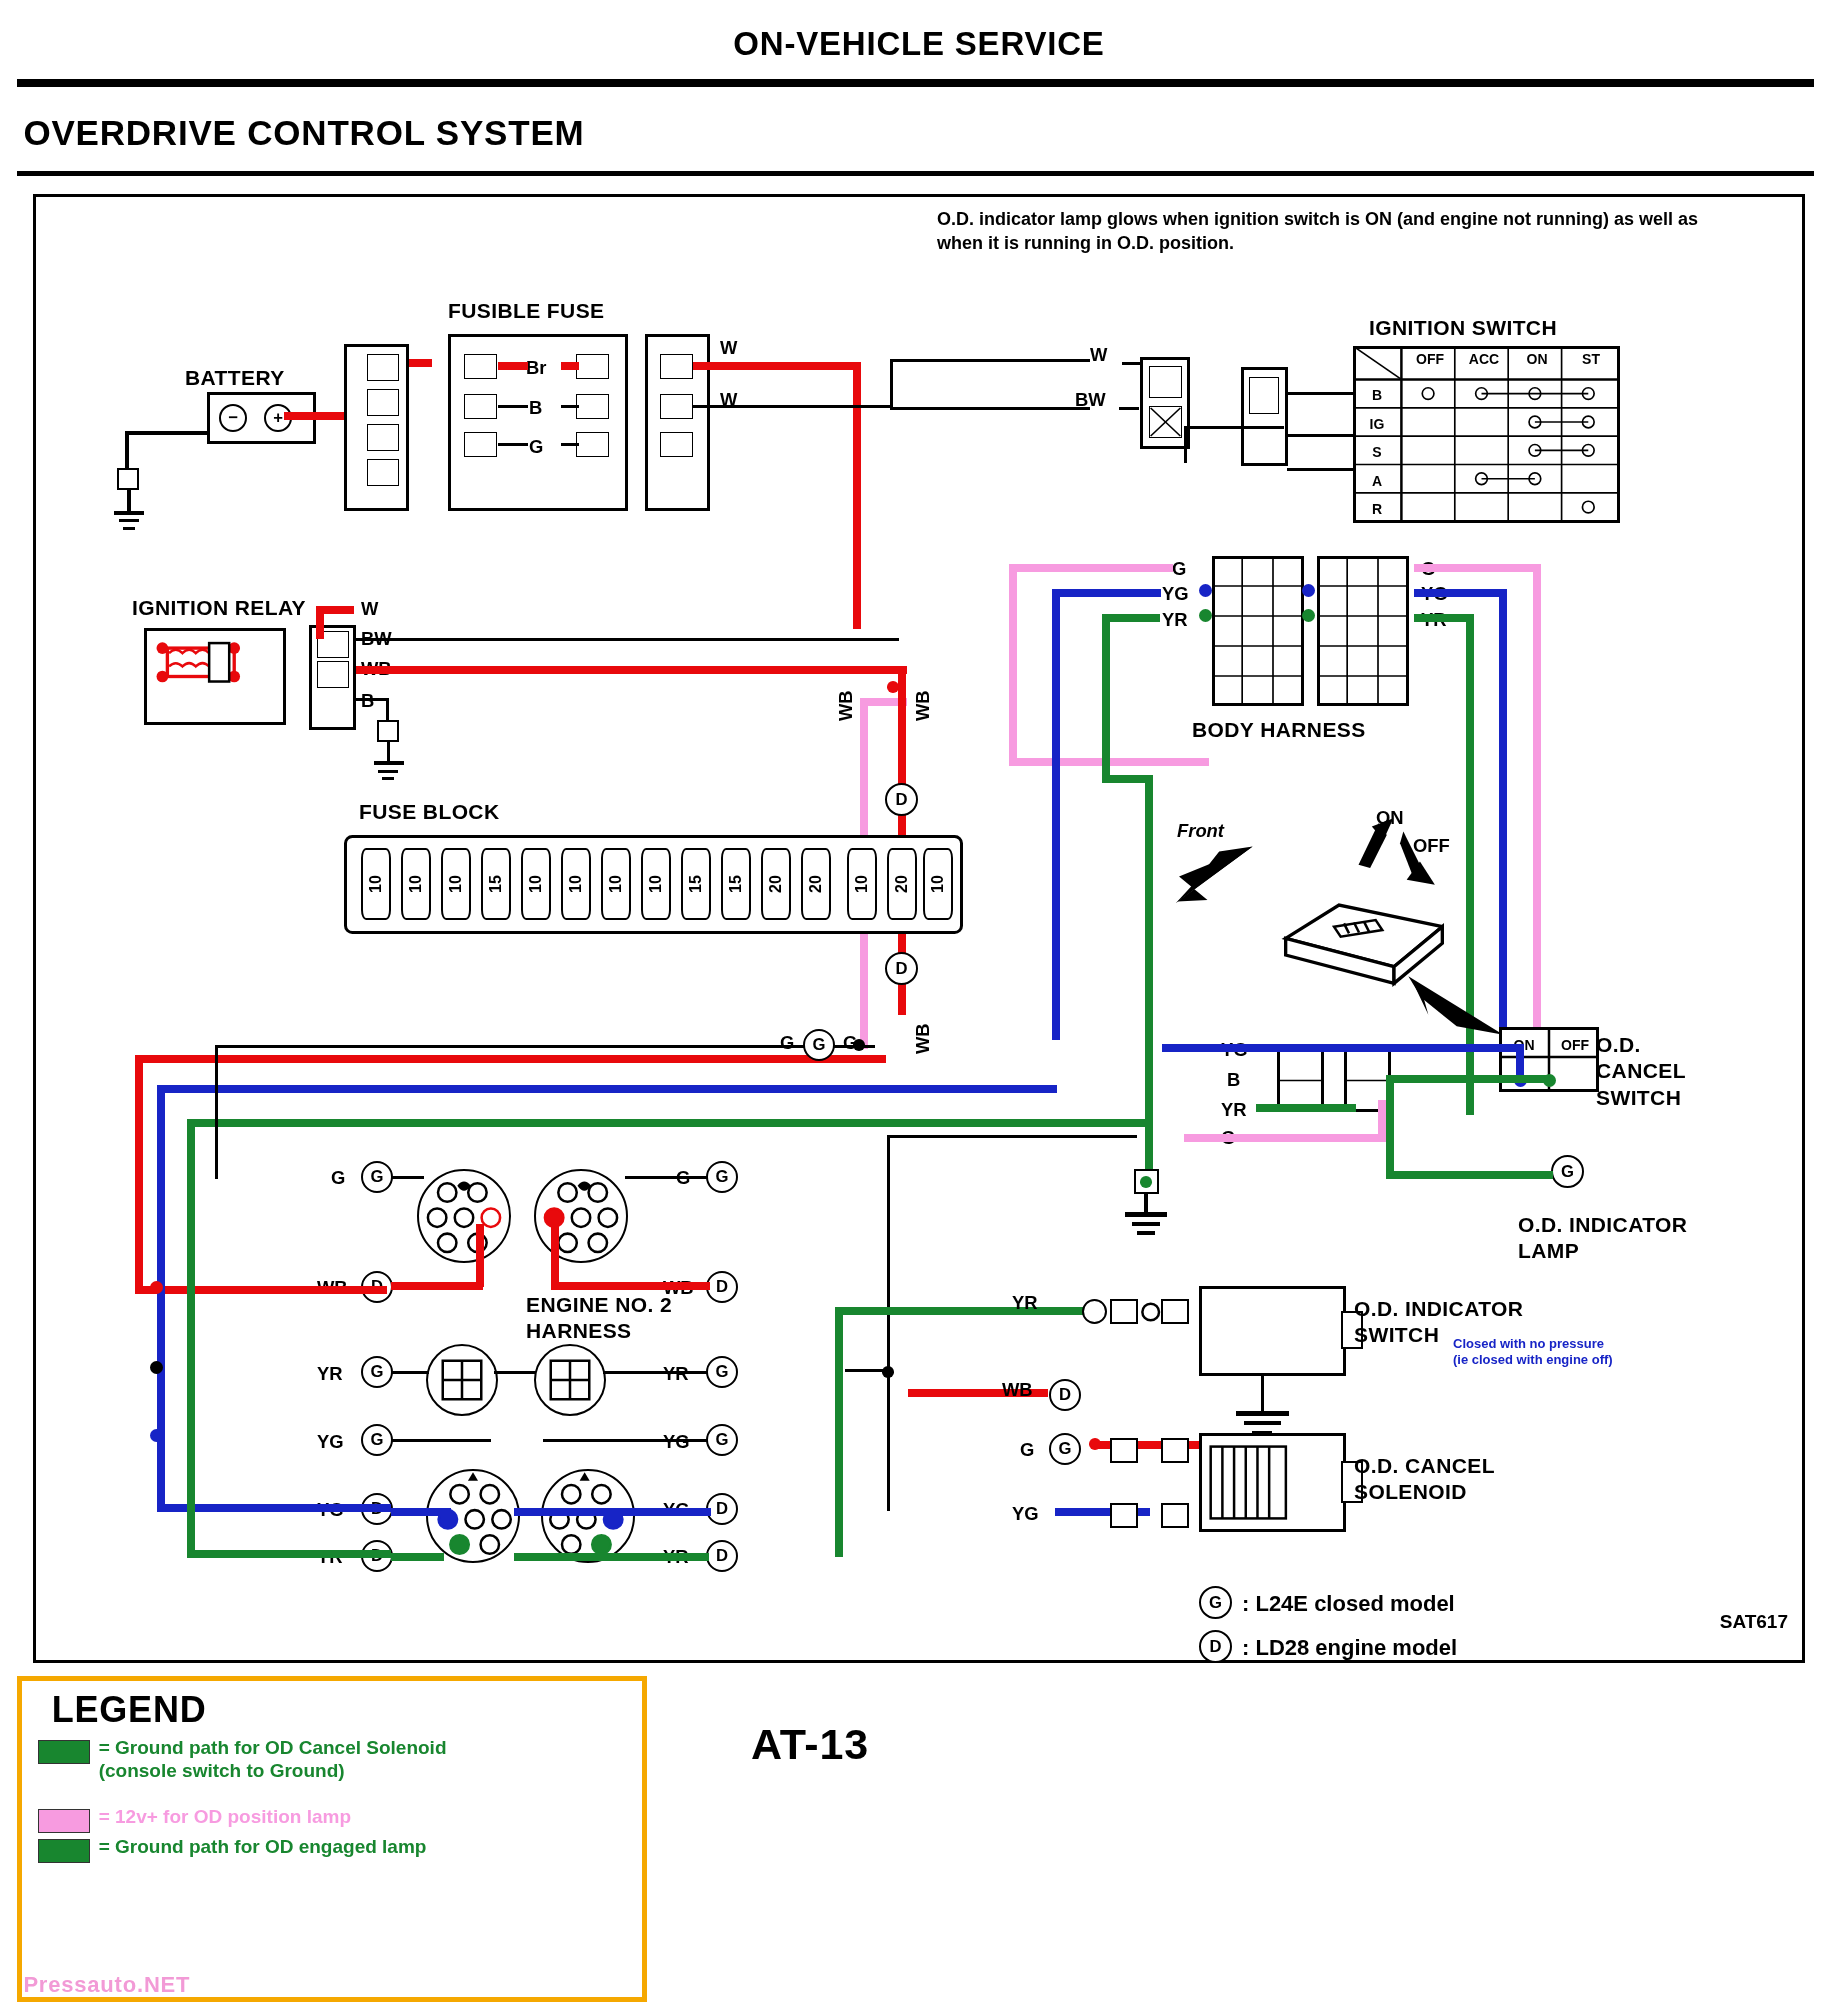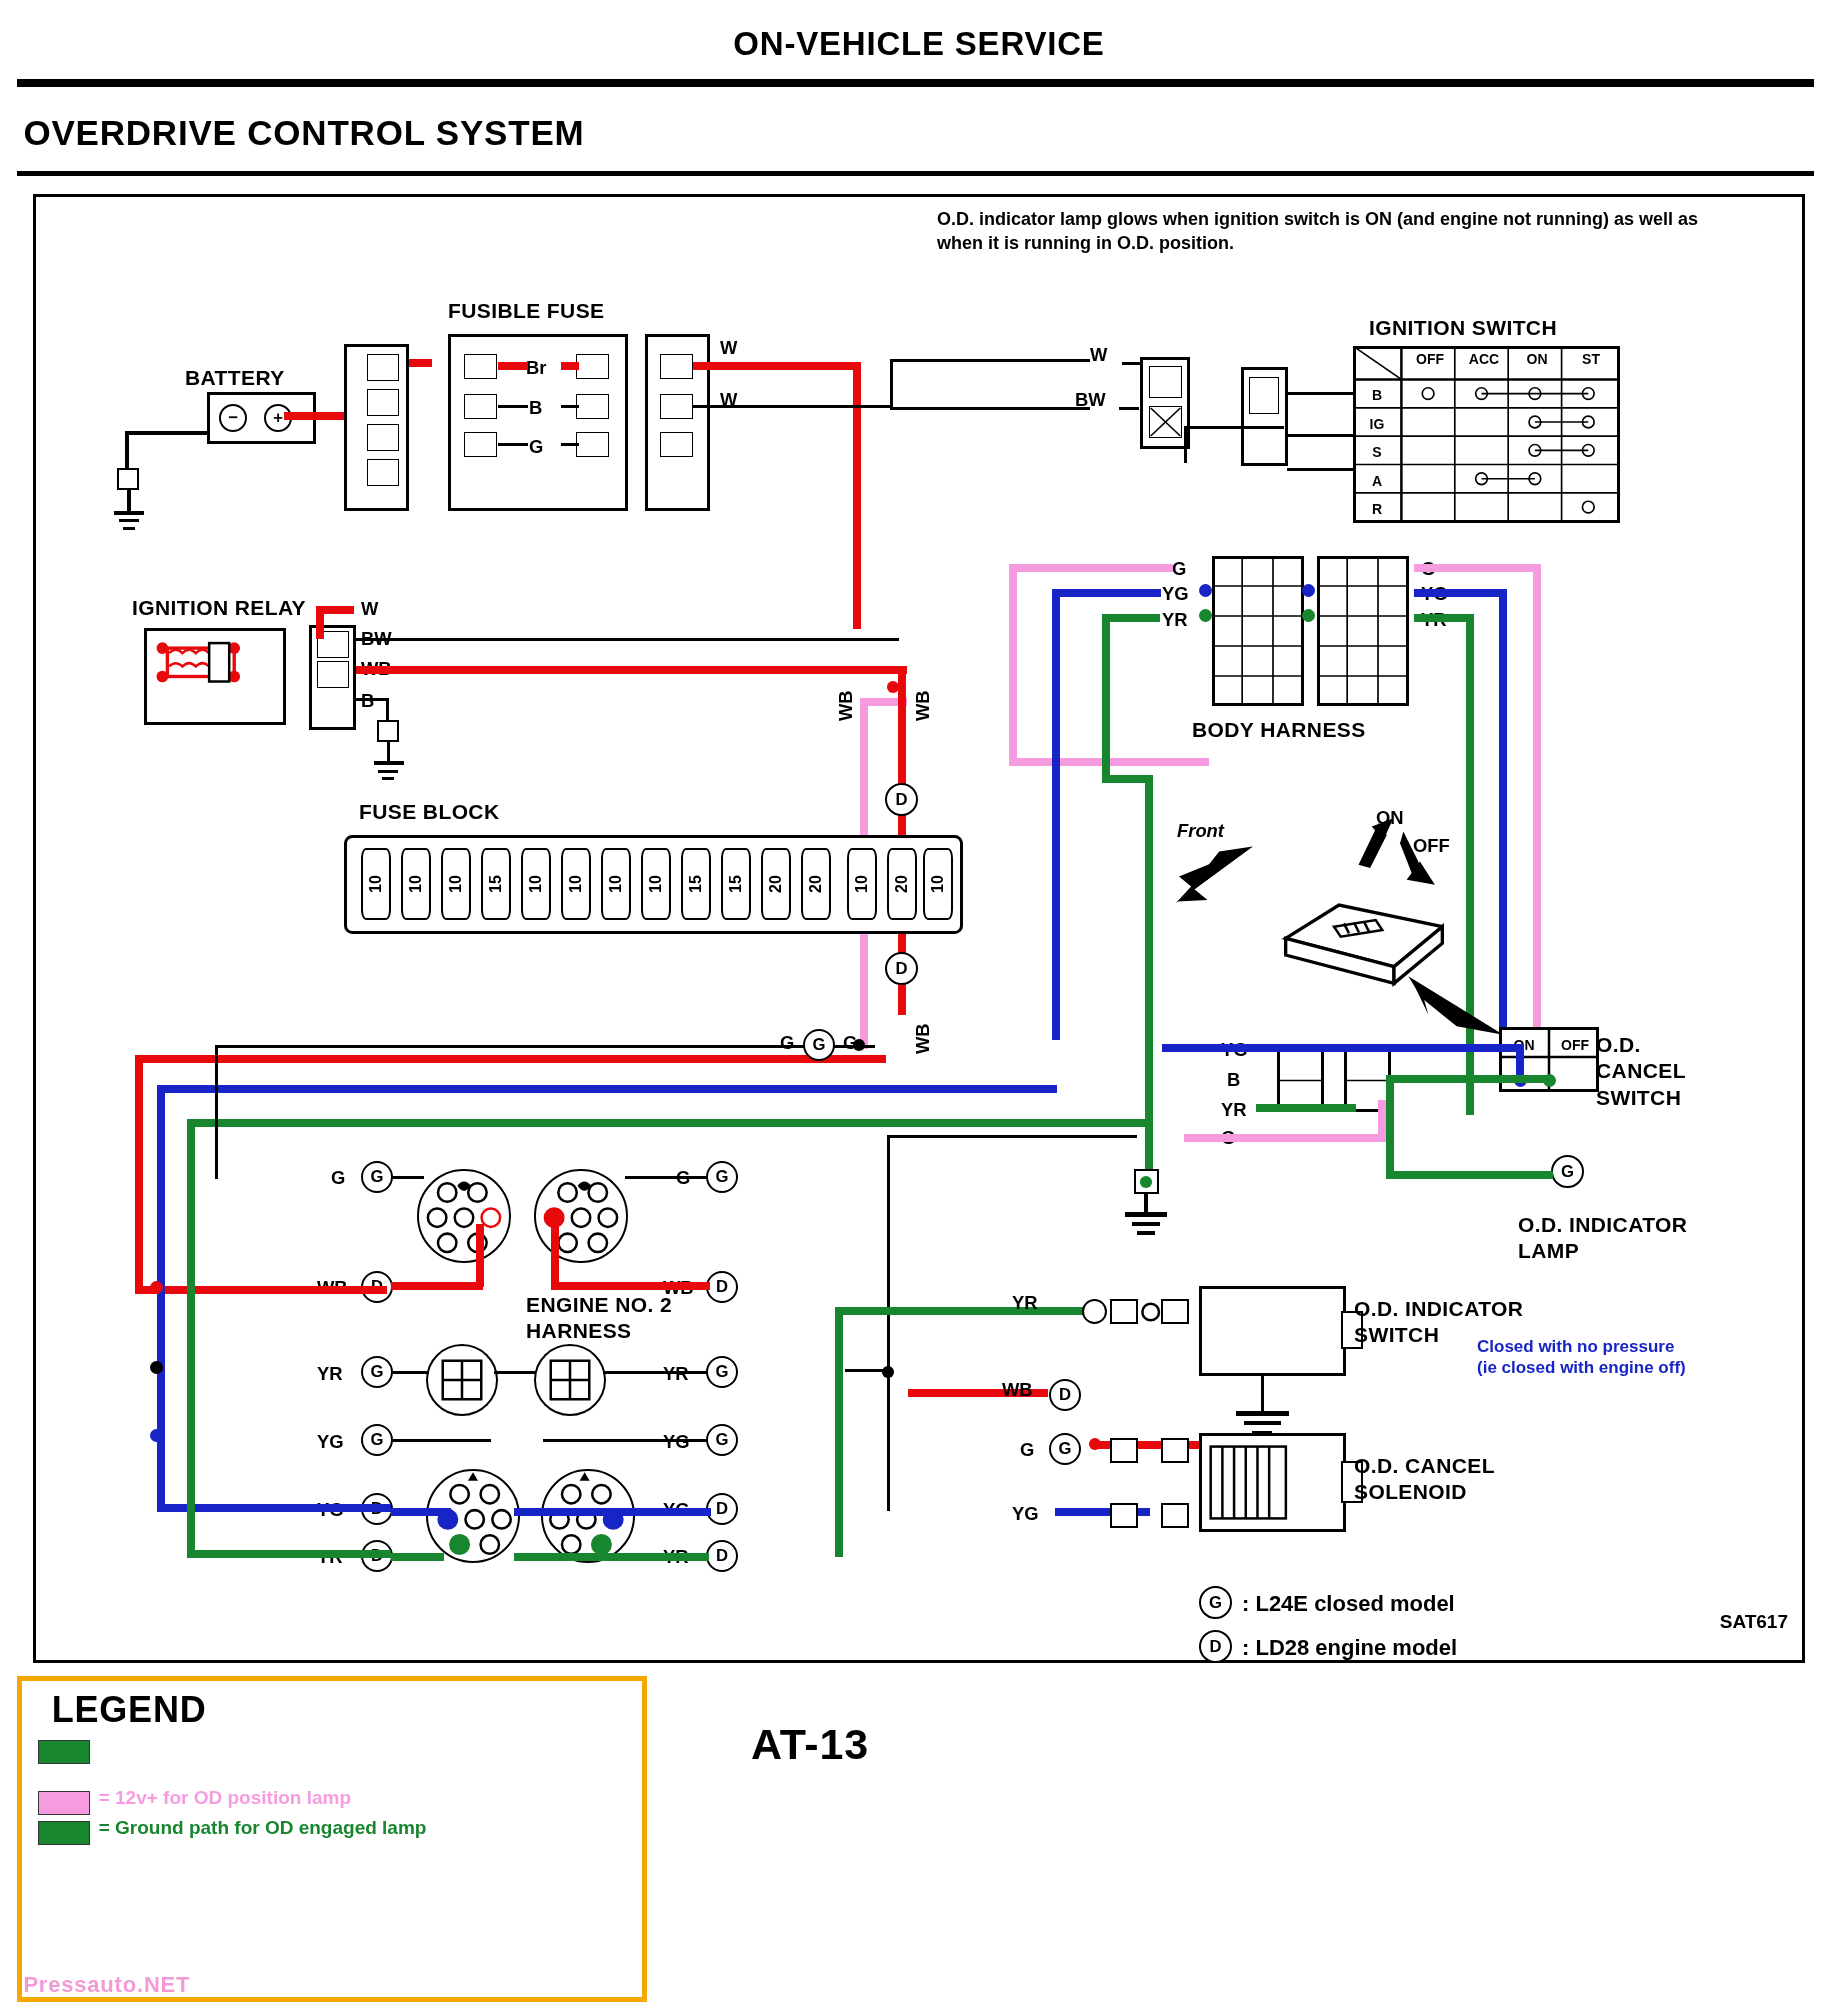--- a/index.html
+++ b/index.html
@@ -590,21 +590,21 @@
 </div>
 
 <div class="boxth" style="left:1199px;top:1286px;width:147px;height:90px;"></div>
 <div class="box" style="left:1341px;top:1311px;width:22px;height:38px;"></div>
 <div class="w blk" style="left:1261px;top:1373px;width:3.3px;height:40px;"></div>
 <div class="w blk" style="left:1236px;top:1411px;width:53px;height:5px;"></div>
 <div class="w blk" style="left:1244px;top:1421px;width:37px;height:4.2px;"></div>
 <div class="w blk" style="left:1252px;top:1431px;width:20px;height:4.2px;"></div>
 <div class="abs lbl" style="left:1354px;top:1296px;width:250px;white-space:pre-line;line-height:1.25;">O.D. INDICATOR
 SWITCH</div>
-<div class="abs" style="left:1453px;top:1336px;width:351px;white-space:pre-line;font-size:17px;font-weight:bold;color:#1724c6;line-height:1.25;margin-left:24px;">Closed with no pressure
+<div class="abs" style="left:1453px;top:1336px;width:351px;white-space:pre-line;font-size:13px;font-weight:bold;color:#1724c6;line-height:1.25;">Closed with no pressure
 (ie closed with engine off)</div>
 
 <div class="boxth" style="left:1199px;top:1433px;width:147px;height:99px;"></div>
 <div class="abs" style="left:1199px;top:1433px;">
   <svg width="147" height="99" viewBox="0 0 176 118">
     <rect x="14" y="16" width="90" height="86" fill="none" stroke="#000" stroke-width="3"></rect>
     <line x1="28" y1="16" x2="28" y2="102" stroke="#000" stroke-width="3"></line>
     <line x1="42" y1="16" x2="42" y2="102" stroke="#000" stroke-width="3"></line>
     <line x1="56" y1="16" x2="56" y2="102" stroke="#000" stroke-width="3"></line>
     <line x1="70" y1="16" x2="70" y2="102" stroke="#000" stroke-width="3"></line>
@@ -622,20 +622,22 @@
 
 <div class="abs" id="sat">SAT617</div>
 
 <div class="abs" id="legend">
   <div style="padding:8.3px 0 0 30px;">
     <div id="legend-title">LEGEND</div>
   </div>
   <div style="padding:3.3px 8.3px 0 16.7px;">
     <div class="lg-row">
       <div class="sw" style="background:#18862f;"></div>
+      <div class="lg-txt" style="color:#18862f;white-space:pre-line;">= Ground path for OD Cancel Solenoid
+(console switch to Ground)</div>
     </div>
     <div class="lg-row" style="margin-top:22px;">
       <div class="sw" style="background:#f79be0;"></div>
       <div class="lg-txt" style="color:#f79be0;white-space:pre-line;">= 12v+ for OD position lamp</div>
     </div>
     <div class="lg-row">
       <div class="sw" style="background:#18862f;"></div>
       <div class="lg-txt" style="color:#18862f;white-space:pre-line;">= Ground path for OD engaged lamp</div>
     </div>
   </div>

